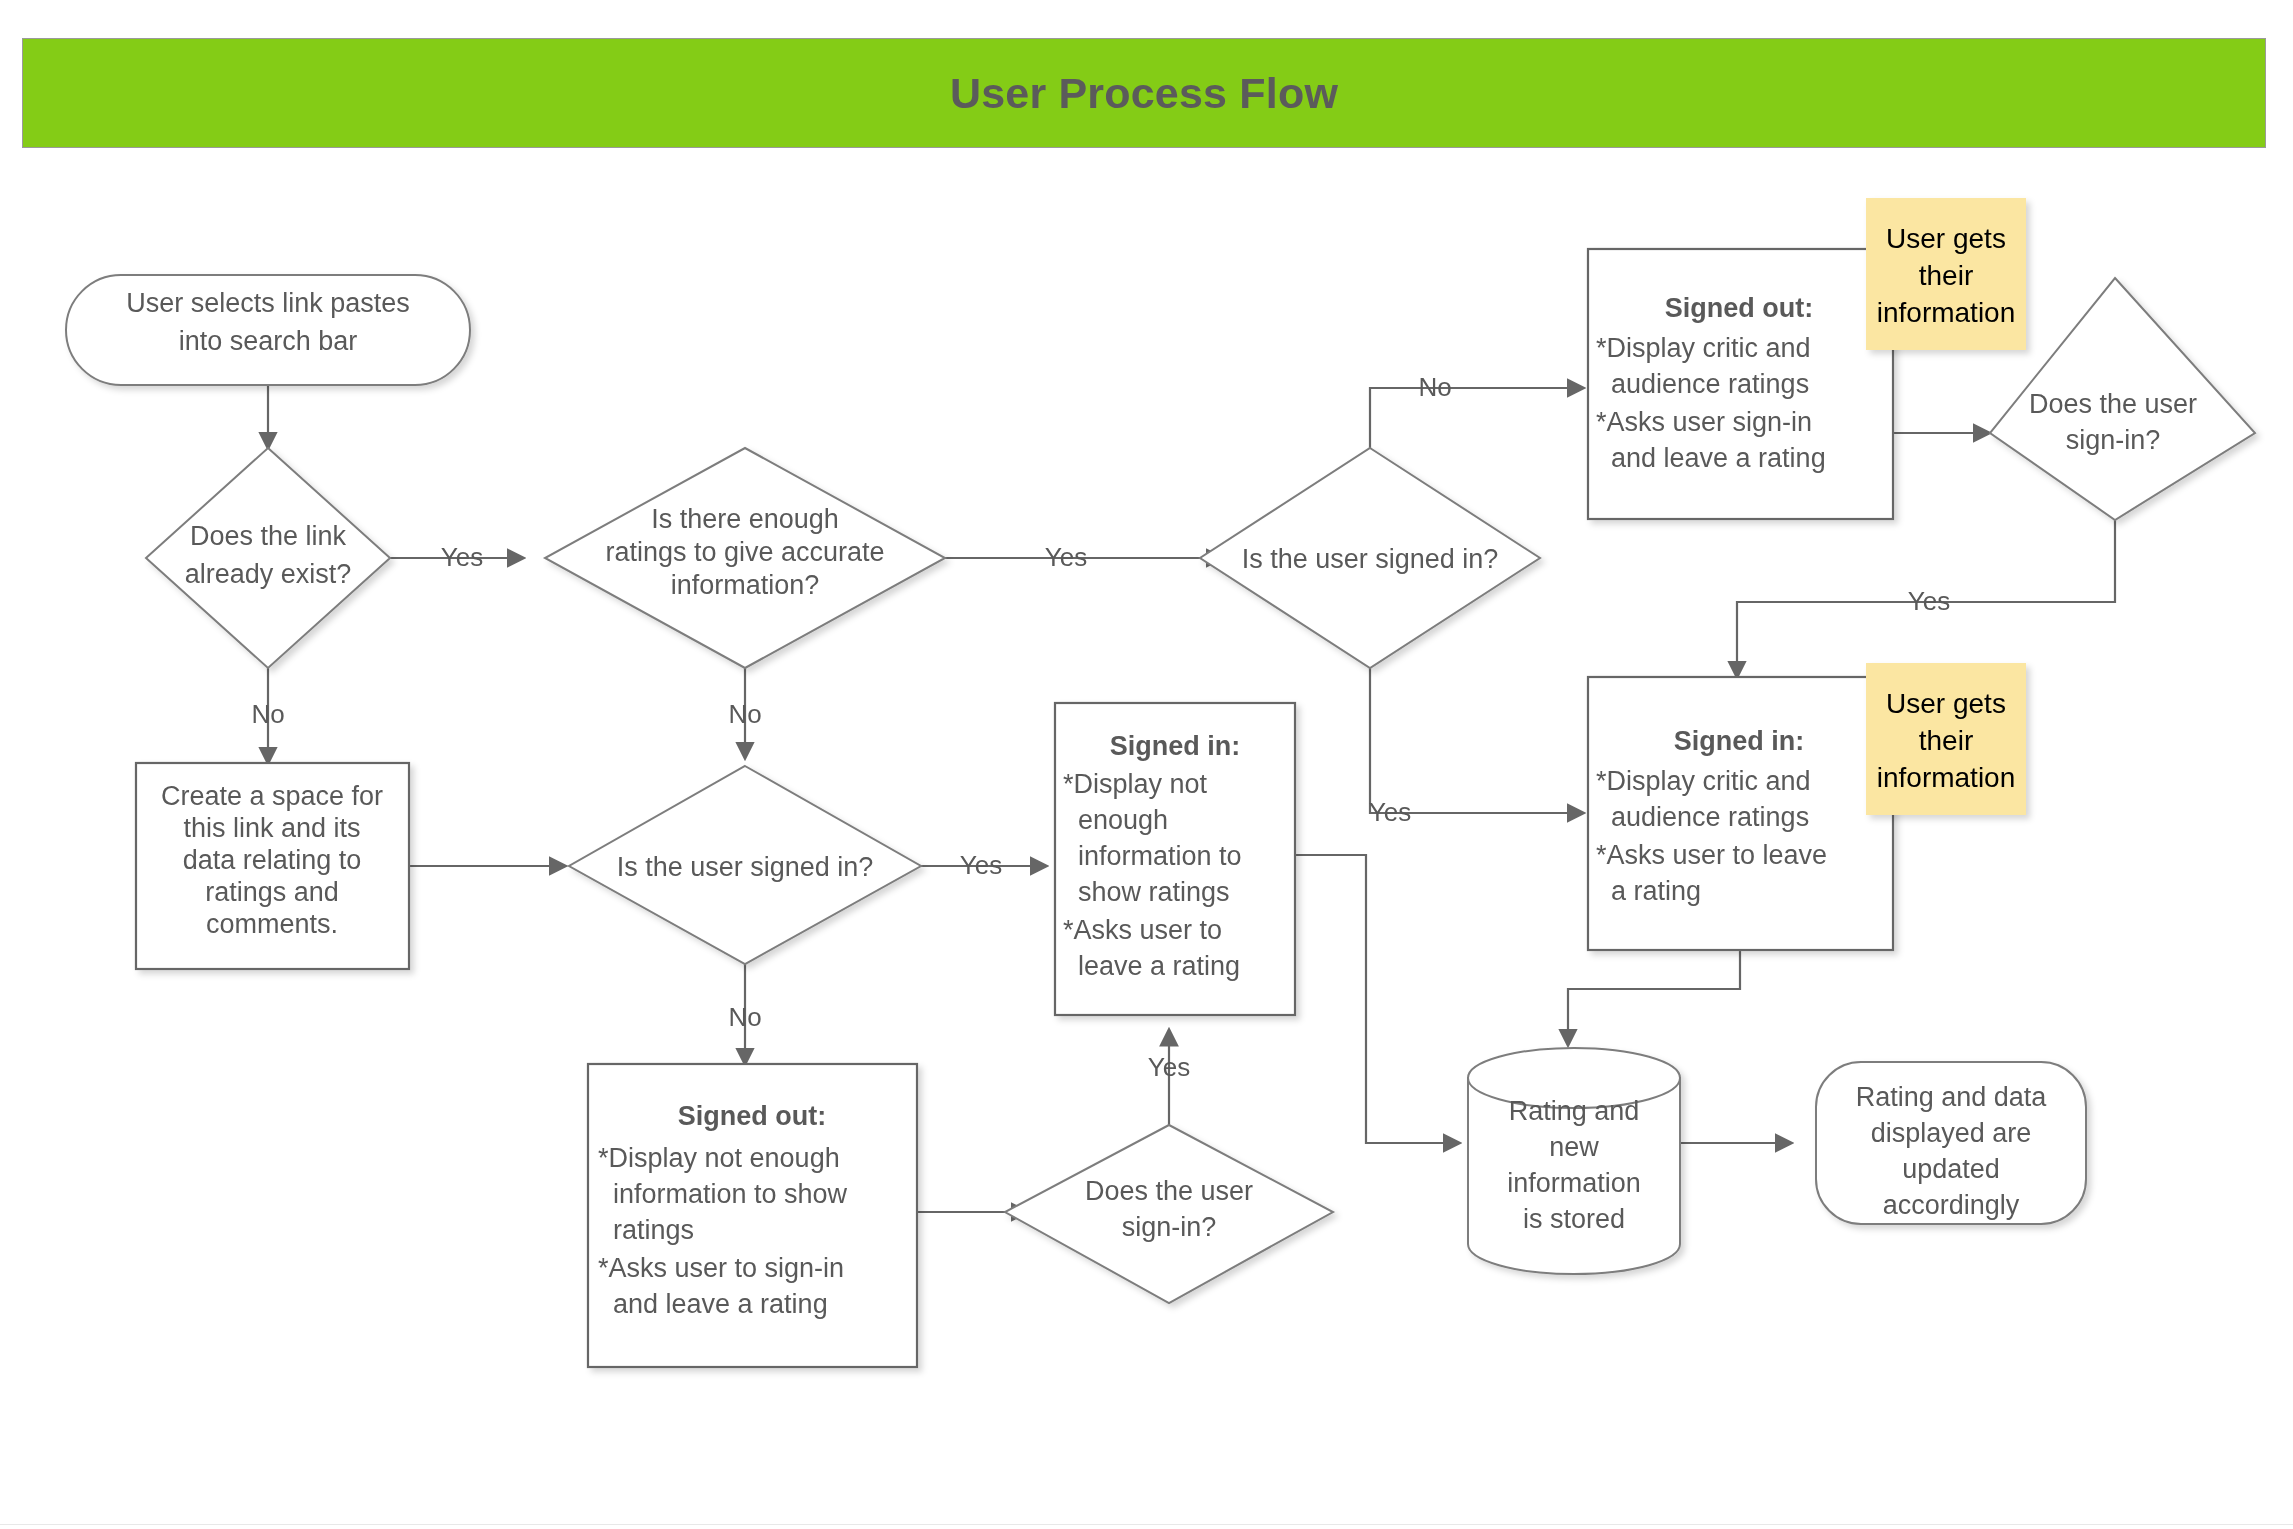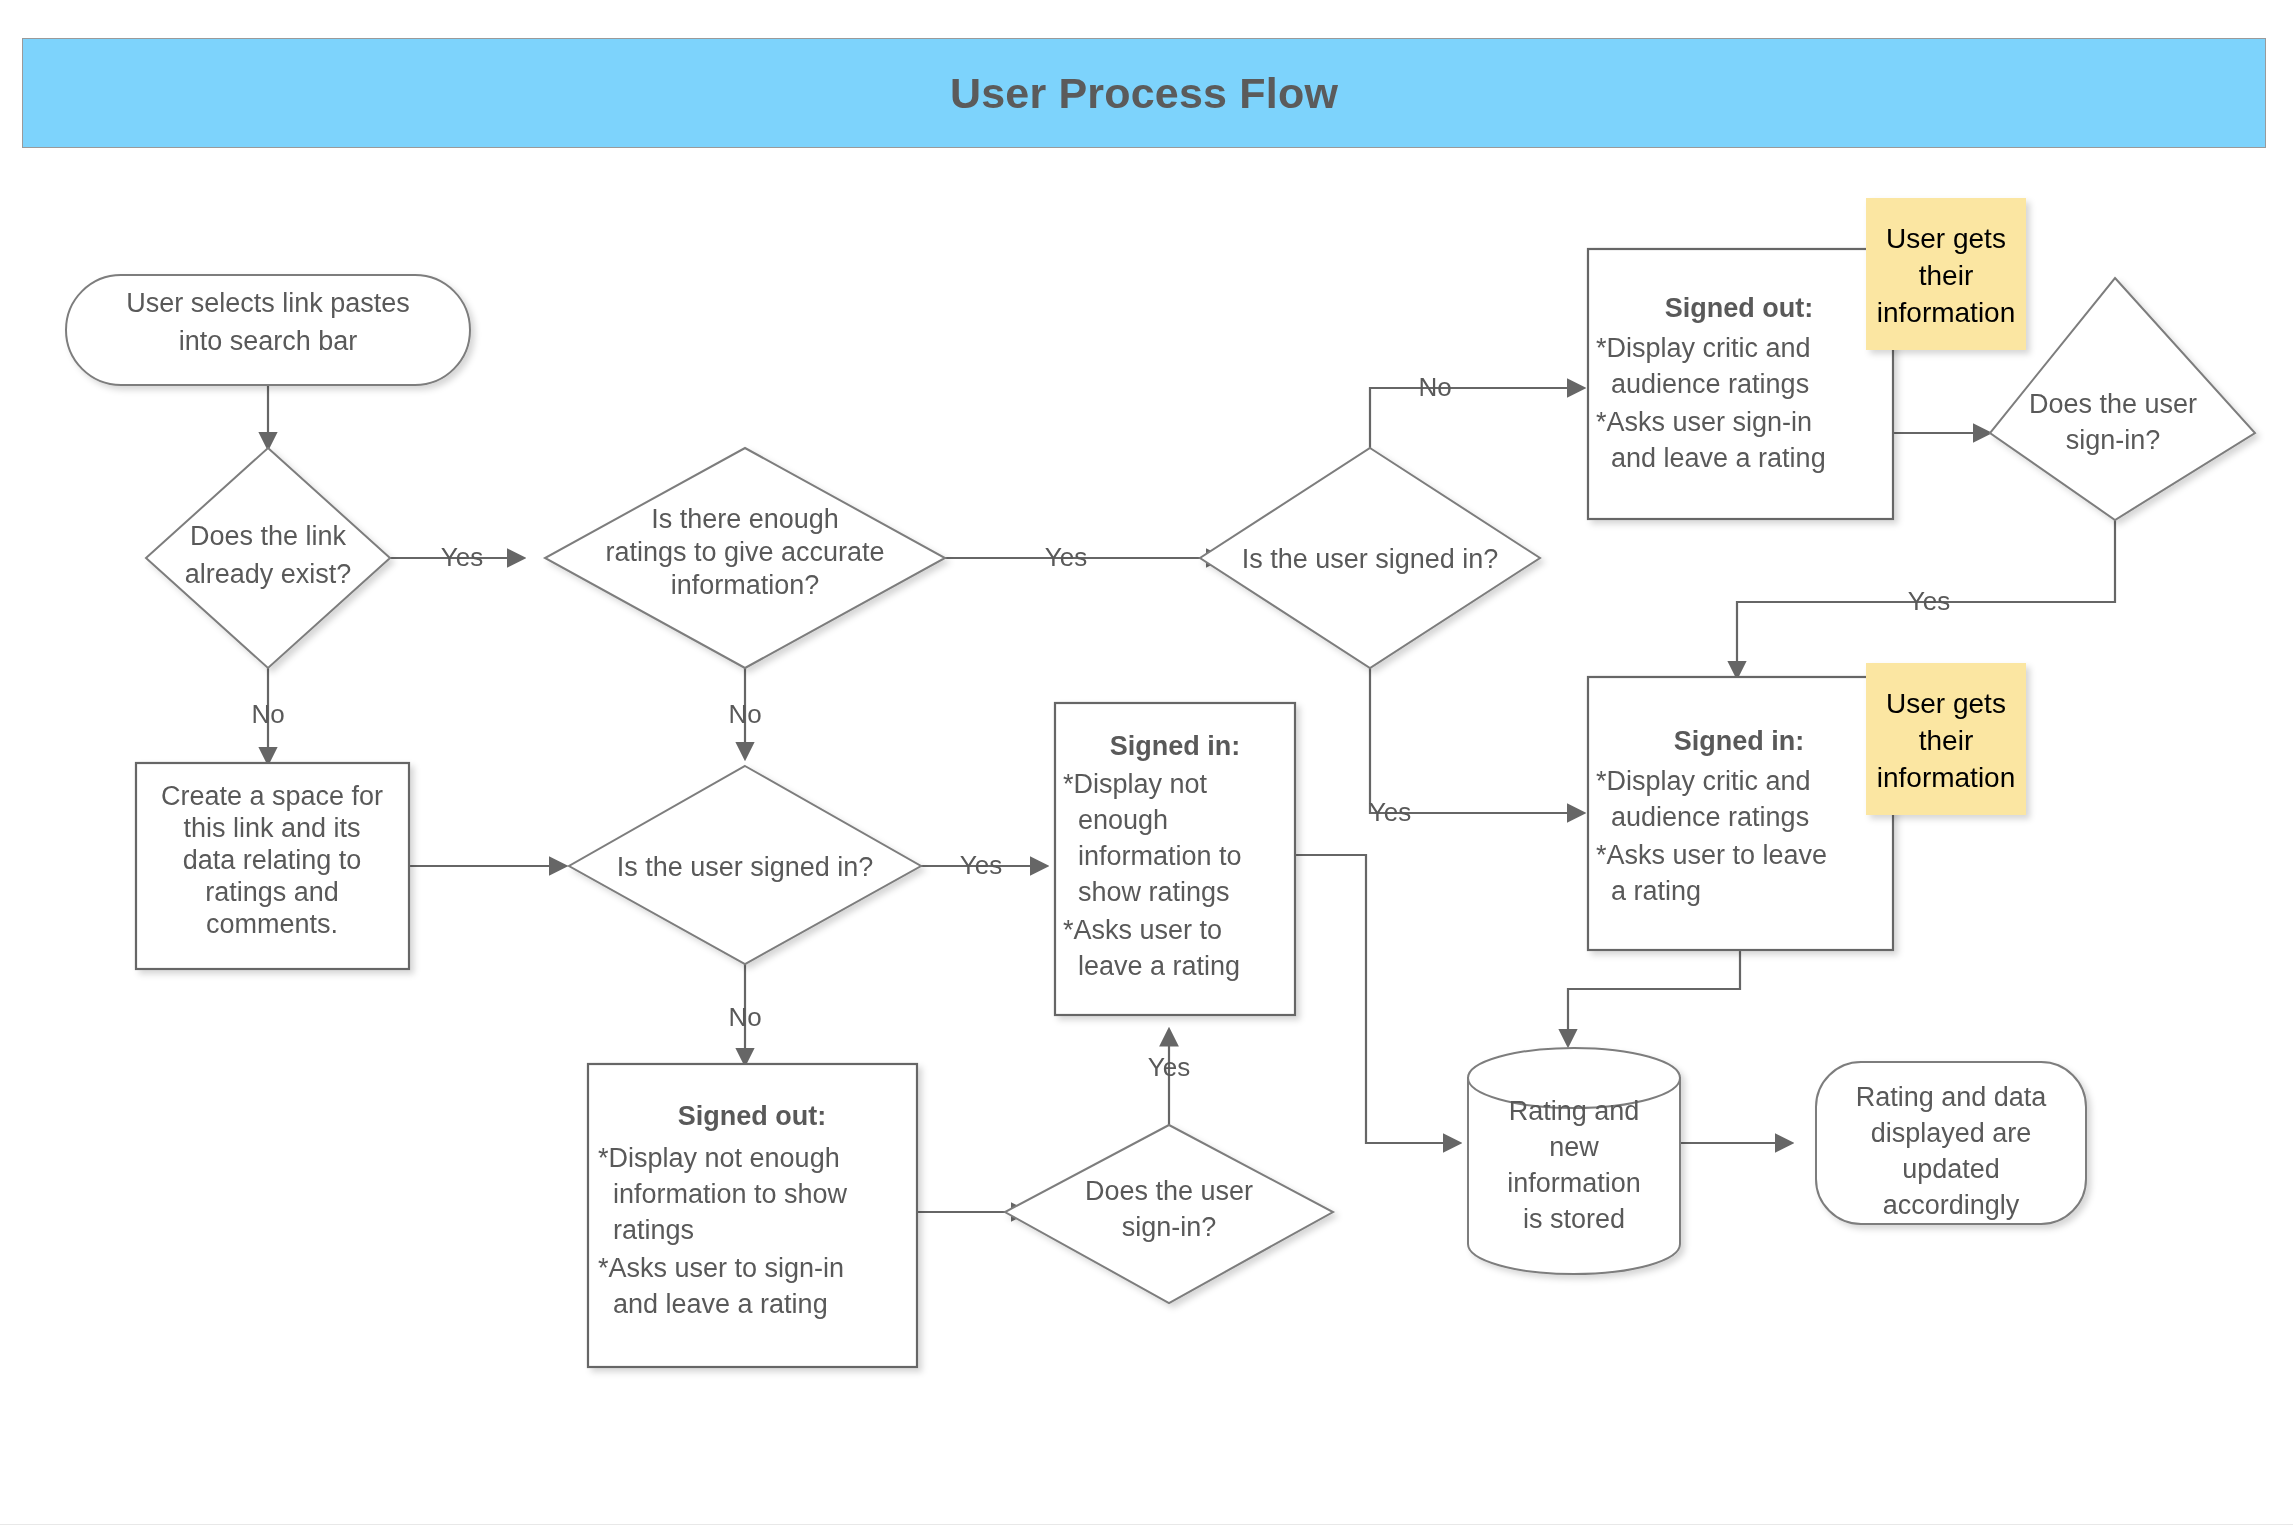--- a/index.html
+++ b/index.html
@@ -21,21 +21,21 @@
     width: 2293px;
     height: 1529px;
   }
   .title-band {
     position: absolute;
     left: 22px;
     top: 38px;
     width: 2244px;
     height: 110px;
     border: 1px solid #9a9a9a;
-    background: #7dd3fc;
+    background: #84cc16;
     box-sizing: border-box;
     display: flex;
     align-items: center;
     justify-content: center;
   }
   .title-text {
     font-size: 43px;
     font-weight: bold;
     color: #5b5b5b;
     letter-spacing: 0.2px;

